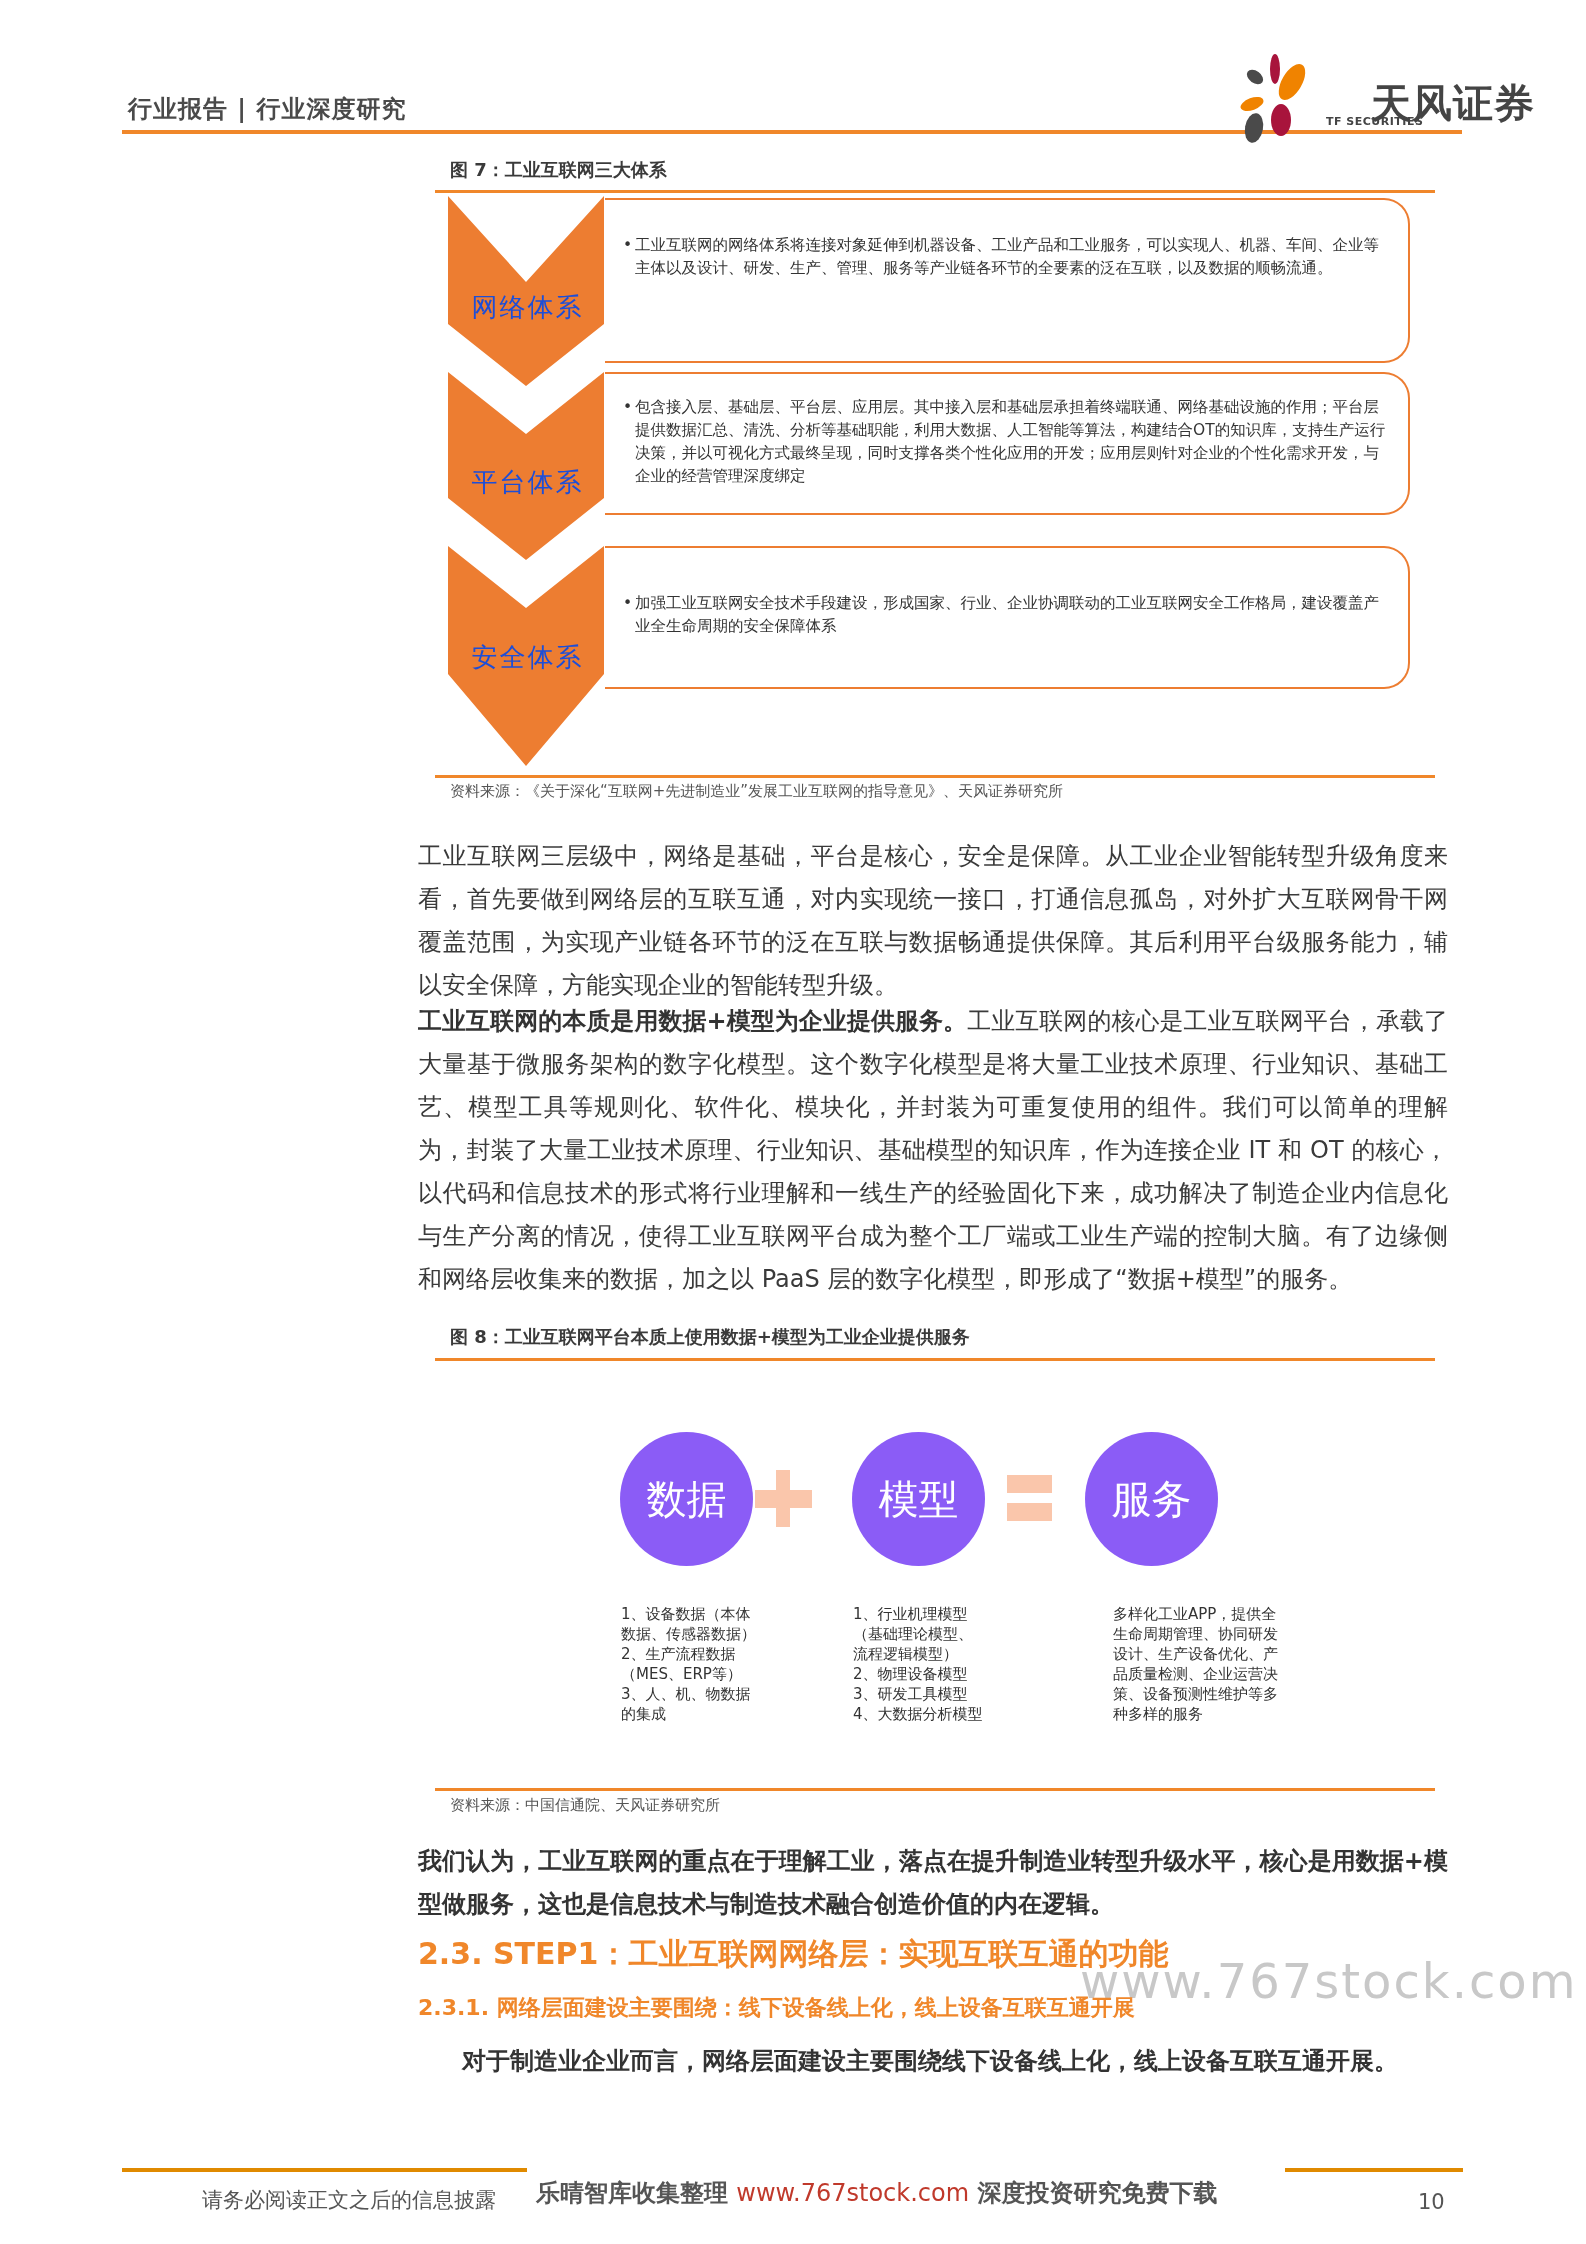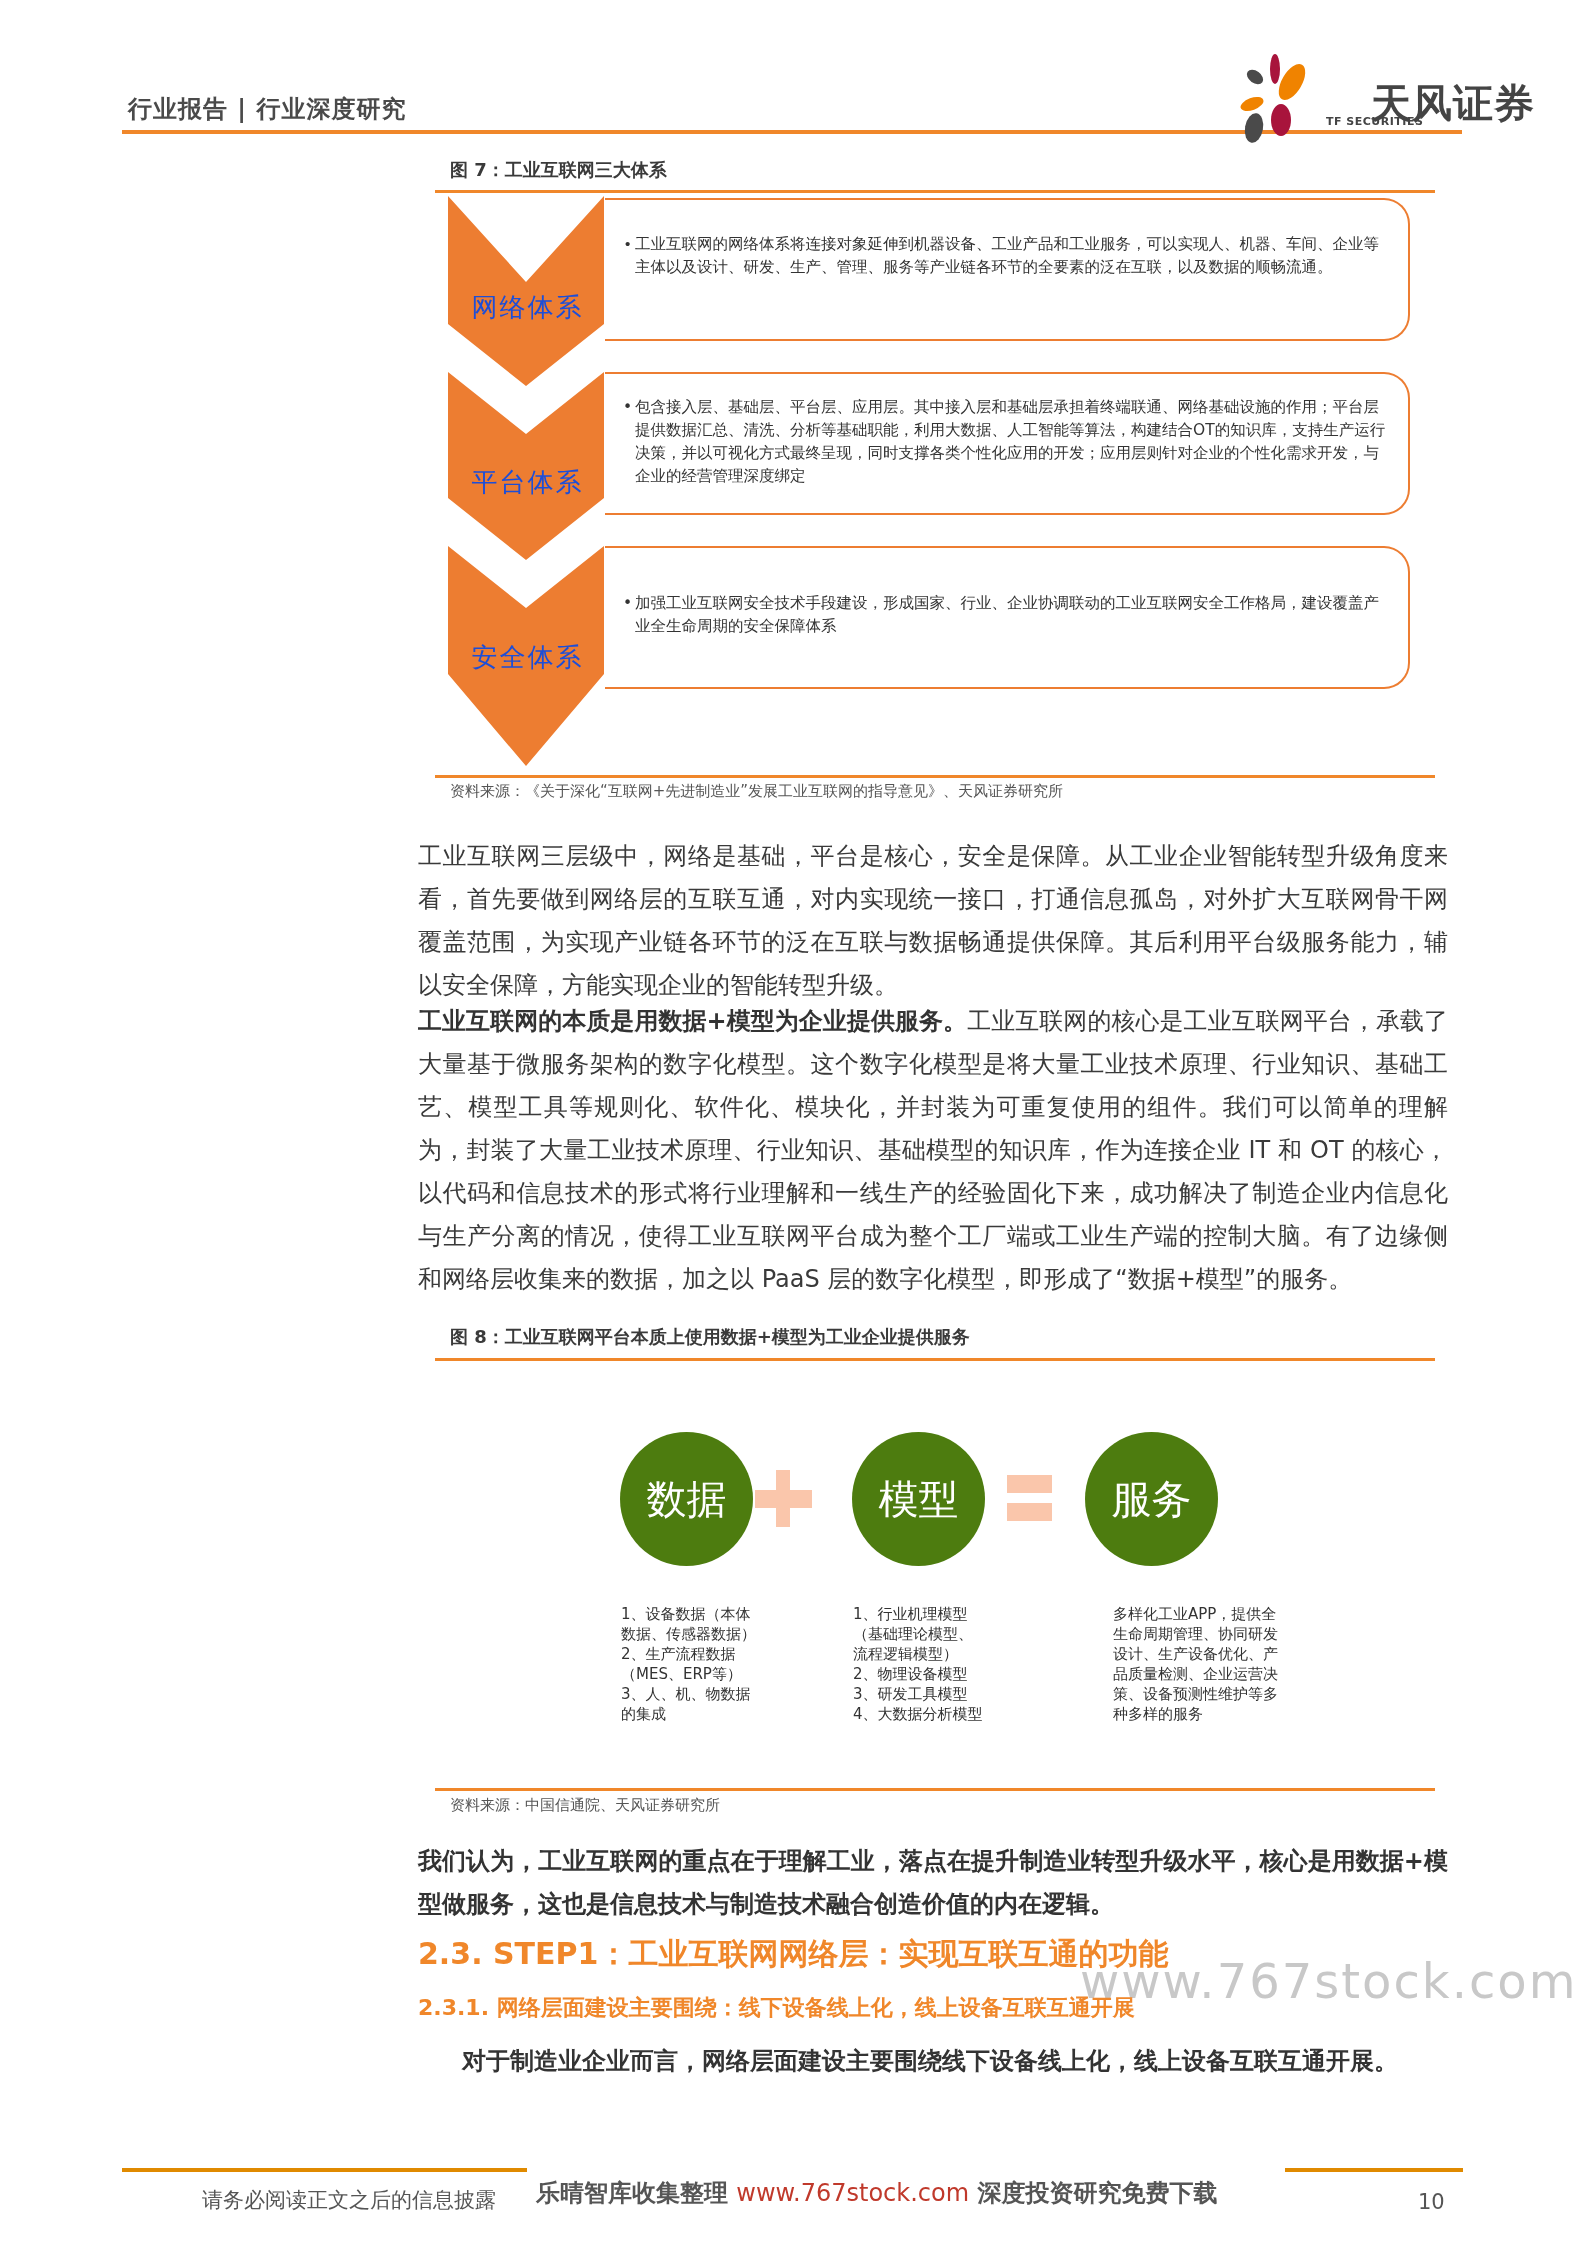--- a/index.html
+++ b/index.html
@@ -23,21 +23,21 @@
   .box { position: absolute; left: 605px; width: 805px; border: 2.5px solid #ed7d31; border-left: none; border-radius: 0 26px 26px 0; background: #fff; }
   .box-text { position: absolute; left: 18px; right: 20px; font-size: 15.5px; line-height: 23px; color: #333; padding-left: 12px; }
   .box-text::before { content: "•"; position: absolute; left: 0; top: 0; }
 
   
   .para { left: 418px; width: 1030px; font-size: 24px; line-height: 43px; color: #3a3a3a; text-align: justify; }
   .para b { color: #333; }
   .bold-para { font-weight: bold; color: #333; }
 
   
-  .circle { position: absolute; width: 133px; height: 134px; border-radius: 50%; background: #4d7c0f; color: #fff; font-family: "DejaVu Serif", "Liberation Serif", serif; font-size: 40px; display: flex; align-items: center; justify-content: center; }
+  .circle { position: absolute; width: 133px; height: 134px; border-radius: 50%; background: #8b5cf6; color: #fff; font-family: "DejaVu Serif", "Liberation Serif", serif; font-size: 40px; display: flex; align-items: center; justify-content: center; }
   .op { position: absolute; background: #fac6ab; }
   .col { position: absolute; top: 1604px; font-size: 15px; line-height: 20px; color: #333; white-space: pre-line; }
 
   
   .sec-h2 { left: 418px; top: 1934px; font-size: 30px; font-weight: bold; color: #f0872a; }
   .sec-h3 { left: 418px; top: 1993px; font-size: 22px; font-weight: bold; color: #f0872a; }
 
   .watermark { left: 1080px; top: 1953px; font-size: 48px; color: #c8c8c8; letter-spacing: 2px; font-family: "DejaVu Sans", sans-serif; }
 
   
@@ -71,21 +71,21 @@
 
 <svg class="abs" style="left:448px; top:196px;" width="160" height="580" viewBox="0 0 160 580">
   <polygon points="0,0 78,86 156,0 156,128 78,190 0,128" fill="#ed7d31"></polygon>
   <polygon points="0,176 78,238 156,176 156,302 78,364 0,302" fill="#ed7d31"></polygon>
   <polygon points="0,350 78,412 156,350 156,478 78,570 0,478" fill="#ed7d31"></polygon>
 </svg>
 <div class="chev-label" style="top:290px;">网络体系</div>
 <div class="chev-label" style="top:465px;">平台体系</div>
 <div class="chev-label" style="top:640px;text-align:center;">安全体系</div>
 
-<div class="box" style="top:198px; height:143px;font-family:Liberation Mono, monospace;">
+<div class="box" style="top:198px; height:165px;">
   <div class="box-text" style="top:34px;">工业互联网的网络体系将连接对象延伸到机器设备、工业产品和工业服务，可以实现人、机器、车间、企业等主体以及设计、研发、生产、管理、服务等产业链各环节的全要素的泛在互联，以及数据的顺畅流通。</div>
 </div>
 <div class="box" style="top:372px; height:143px;">
   <div class="box-text" style="top:22px;">包含接入层、基础层、平台层、应用层。其中接入层和基础层承担着终端联通、网络基础设施的作用；平台层提供数据汇总、清洗、分析等基础职能，利用大数据、人工智能等算法，构建结合OT的知识库，支持生产运行决策，并以可视化方式最终呈现，同时支撑各类个性化应用的开发；应用层则针对企业的个性化需求开发，与企业的经营管理深度绑定</div>
 </div>
 <div class="box" style="top:546px; height:143px;">
   <div class="box-text" style="top:44px;">加强工业互联网安全技术手段建设，形成国家、行业、企业协调联动的工业互联网安全工作格局，建设覆盖产业全生命周期的安全保障体系</div>
 </div>
 
 <div class="abs fig-line" style="left:435px; top:775px; width:1000px;"></div>

